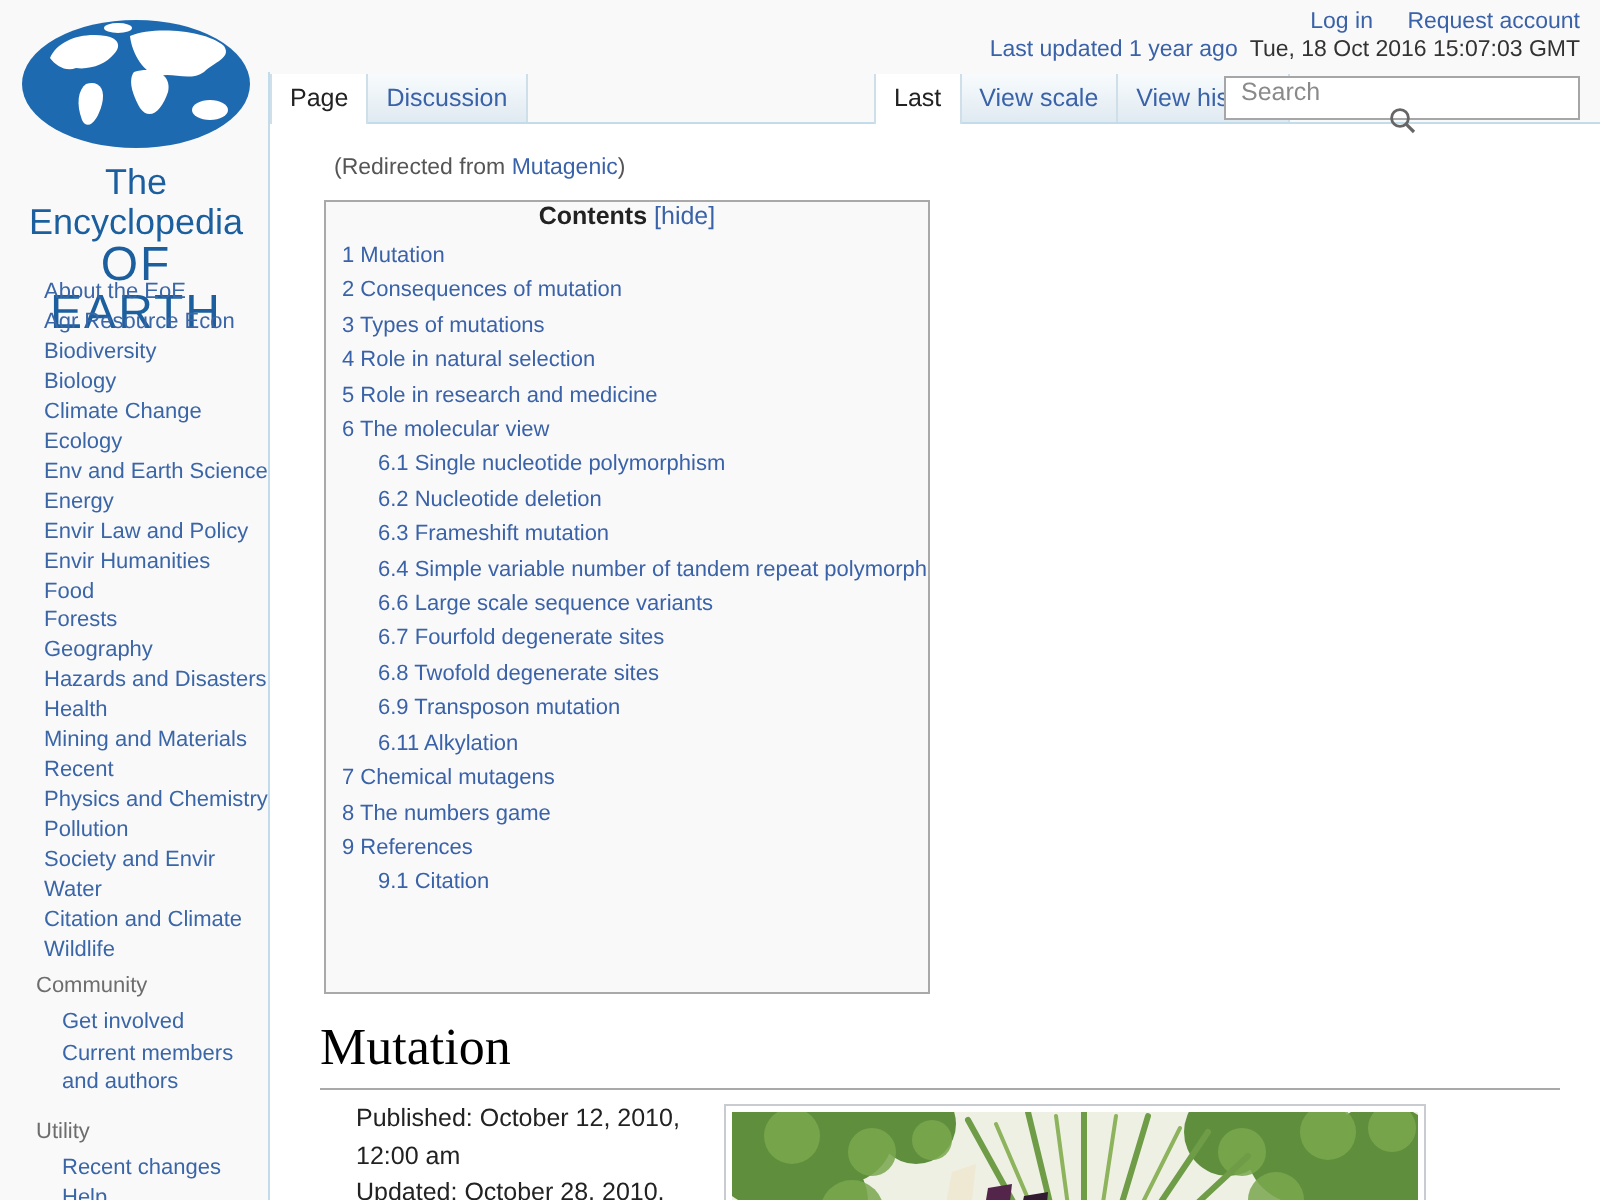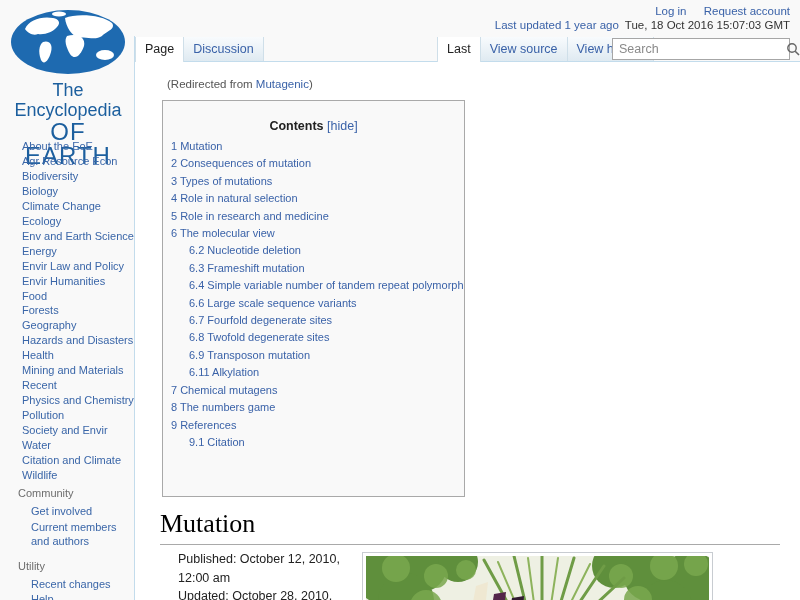--- a/index.html
+++ b/index.html
@@ -27,21 +27,21 @@
   .tabs { position:absolute; top:37px; display:flex; z-index:2; font-size:12.5px; }
   .tabs-left { left:135px; }
   .tabs-right { left:437px; }
   .tab { height:24px; line-height:25px; padding:0 9px; color:#3a62a8;
          background:linear-gradient(#f8fbfd,#dfeaf1); border-right:1px solid #cfdfe9; }
   .tab:first-child { border-left:1px solid #cfdfe9; }
   .tab.active { height:25px; background:#fff; color:#222; border-color:#cfdfe9; }
 
   
   .searchbox { position:absolute; left:612px; top:38px; width:178px; height:22px; background:#fff;
-               border:1px solid #a6a6a6; box-sizing:border-box; display:flex; align-items:center; z-index:3; }
+               border:1px solid #a6a6a6; box-sizing:border-box; display:flex; align-items:center; z-index:3;flex-direction:column; }
   .searchbox input { flex:1; border:none; outline:none; font-size:12.5px; padding:0 6px; color:#333;
                      font-family:"Liberation Sans", sans-serif; background:transparent; }
   .searchbox input::placeholder { color:#8a8a8a; }
   .search-icon { width:20px; height:20px; display:flex; align-items:center; justify-content:center; cursor:pointer; }
 
   
   .logo { position:absolute; left:7px; top:9px; width:122px; text-align:center; cursor:pointer; }
   .logo-text1 { font-size:18px; color:#1c5f9e; line-height:20px; margin-top:1px; }
   .logo-text2 { font-size:24px; color:#1c5f9e; line-height:24px; letter-spacing:1px; }
 
@@ -51,21 +51,21 @@
   .side-nav a, .side-sections a { color:#3a66a8; }
   .side-sections { position:absolute; left:18px; top:487px; width:110px; font-size:11px; }
   .side-sections h3 { font-size:11px; font-weight:normal; color:#6d6d6d; margin:0 0 5px 0; }
   .side-sections ul { list-style:none; padding-left:13px; margin:0 0 11px 0; }
   .side-sections li { line-height:14.5px; margin-bottom:1px; }
 
   
   .redirect-note { position:absolute; left:167px; top:78px; font-size:11.5px; color:#555; }
 
   .toc { position:absolute; left:162px; top:100px; width:303px; height:397px; box-sizing:border-box;
-         background:#f9f9f9; border:1px solid #a9a9a9; padding:18px 8px; overflow:hidden; }
+         background:#f9f9f9; border:1px solid #a9a9a9; padding:0 8px; overflow:hidden; }
   .toc-title { text-align:center; font-size:12.5px; color:#222; margin-bottom:5px; }
   .toc-title b { font-weight:bold; }
   .toc ul { list-style:none; font-size:11px; }
   .toc li { line-height:17.4px; white-space:nowrap; }
   .toc li.lvl2 { padding-left:18px; }
 
   .article-title { position:absolute; left:160px; top:509px; width:620px; font-family:"Liberation Serif", serif;
                    font-weight:normal; font-size:26px; color:#000; padding-bottom:5px; border-bottom:1px solid #a9a9a9; }
 
   .byline { position:absolute; left:178px; top:550px; width:180px; font-size:12.5px; line-height:18.5px; color:#222; }
@@ -94,21 +94,21 @@
     </div>
   </div>
 
   <div class="tabs tabs-left">
     <a class="tab active">Page</a>
     <a class="tab red">Discussion</a>
   </div>
 
   <div class="tabs tabs-right">
     <a class="tab active">Last</a>
-    <a class="tab">View source</a>
+    <a class="tab">View scale</a>
     <a class="tab">View history</a>
   </div>
 
   <div class="searchbox">
     <input type="text" placeholder="Search" style="">
     <span class="search-icon">
       <svg width="14" height="14" viewBox="0 0 14 14">
         <circle cx="6" cy="6" r="4.2" fill="none" stroke="#666" stroke-width="1.4"></circle>
         <line x1="9.2" y1="9.2" x2="13" y2="13" stroke="#666" stroke-width="1.6"></line>
       </svg>
@@ -178,20 +178,21 @@
       <b>Contents</b>
       <a class="blue">[hide]</a>
     </div>
     <ul>
         <li><a class="blue">1 Mutation</a></li>
         <li><a class="blue">2 Consequences of mutation</a></li>
         <li><a class="blue">3 Types of mutations</a></li>
         <li><a class="blue">4 Role in natural selection</a></li>
         <li><a class="blue">5 Role in research and medicine</a></li>
         <li><a class="blue">6 The molecular view</a></li>
+        <li class="lvl2"><a class="blue">6.1 Single nucleotide polymorphism</a></li>
         <li class="lvl2"><a class="blue">6.2 Nucleotide deletion</a></li>
         <li class="lvl2"><a class="blue">6.3 Frameshift mutation</a></li>
         <li class="lvl2"><a class="blue">6.4 Simple variable number of tandem repeat polymorphism</a></li>
         <li class="lvl2"><a class="blue">6.6 Large scale sequence variants</a></li>
         <li class="lvl2"><a class="blue">6.7 Fourfold degenerate sites</a></li>
         <li class="lvl2"><a class="blue">6.8 Twofold degenerate sites</a></li>
         <li class="lvl2"><a class="blue">6.9 Transposon mutation</a></li>
         <li class="lvl2"><a class="blue">6.11 Alkylation</a></li>
         <li><a class="blue">7 Chemical mutagens</a></li>
         <li><a class="blue">8 The numbers game</a></li>

